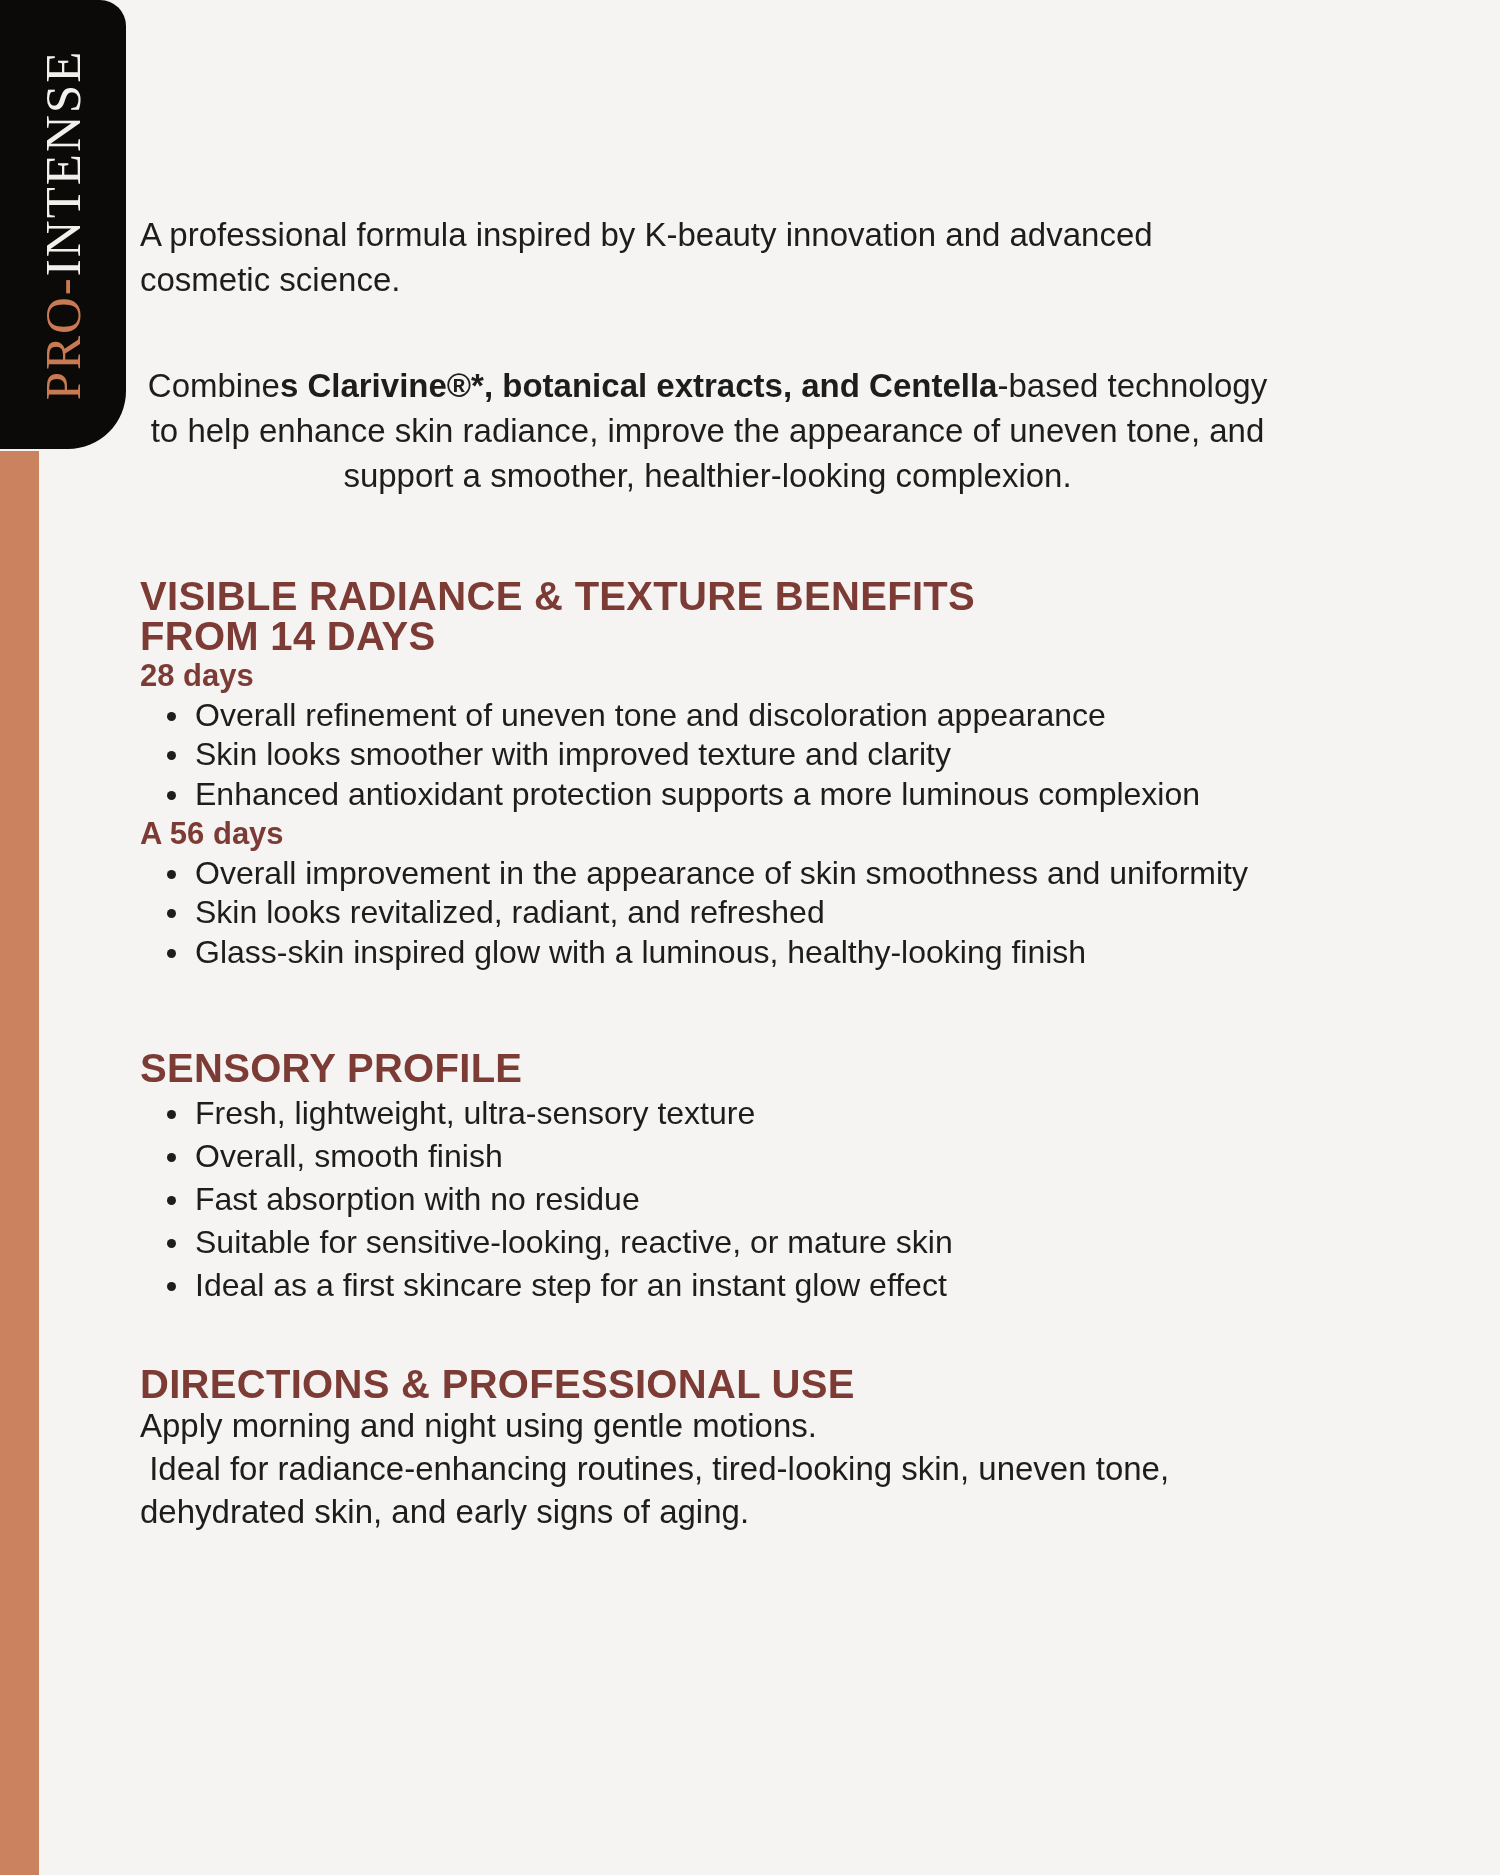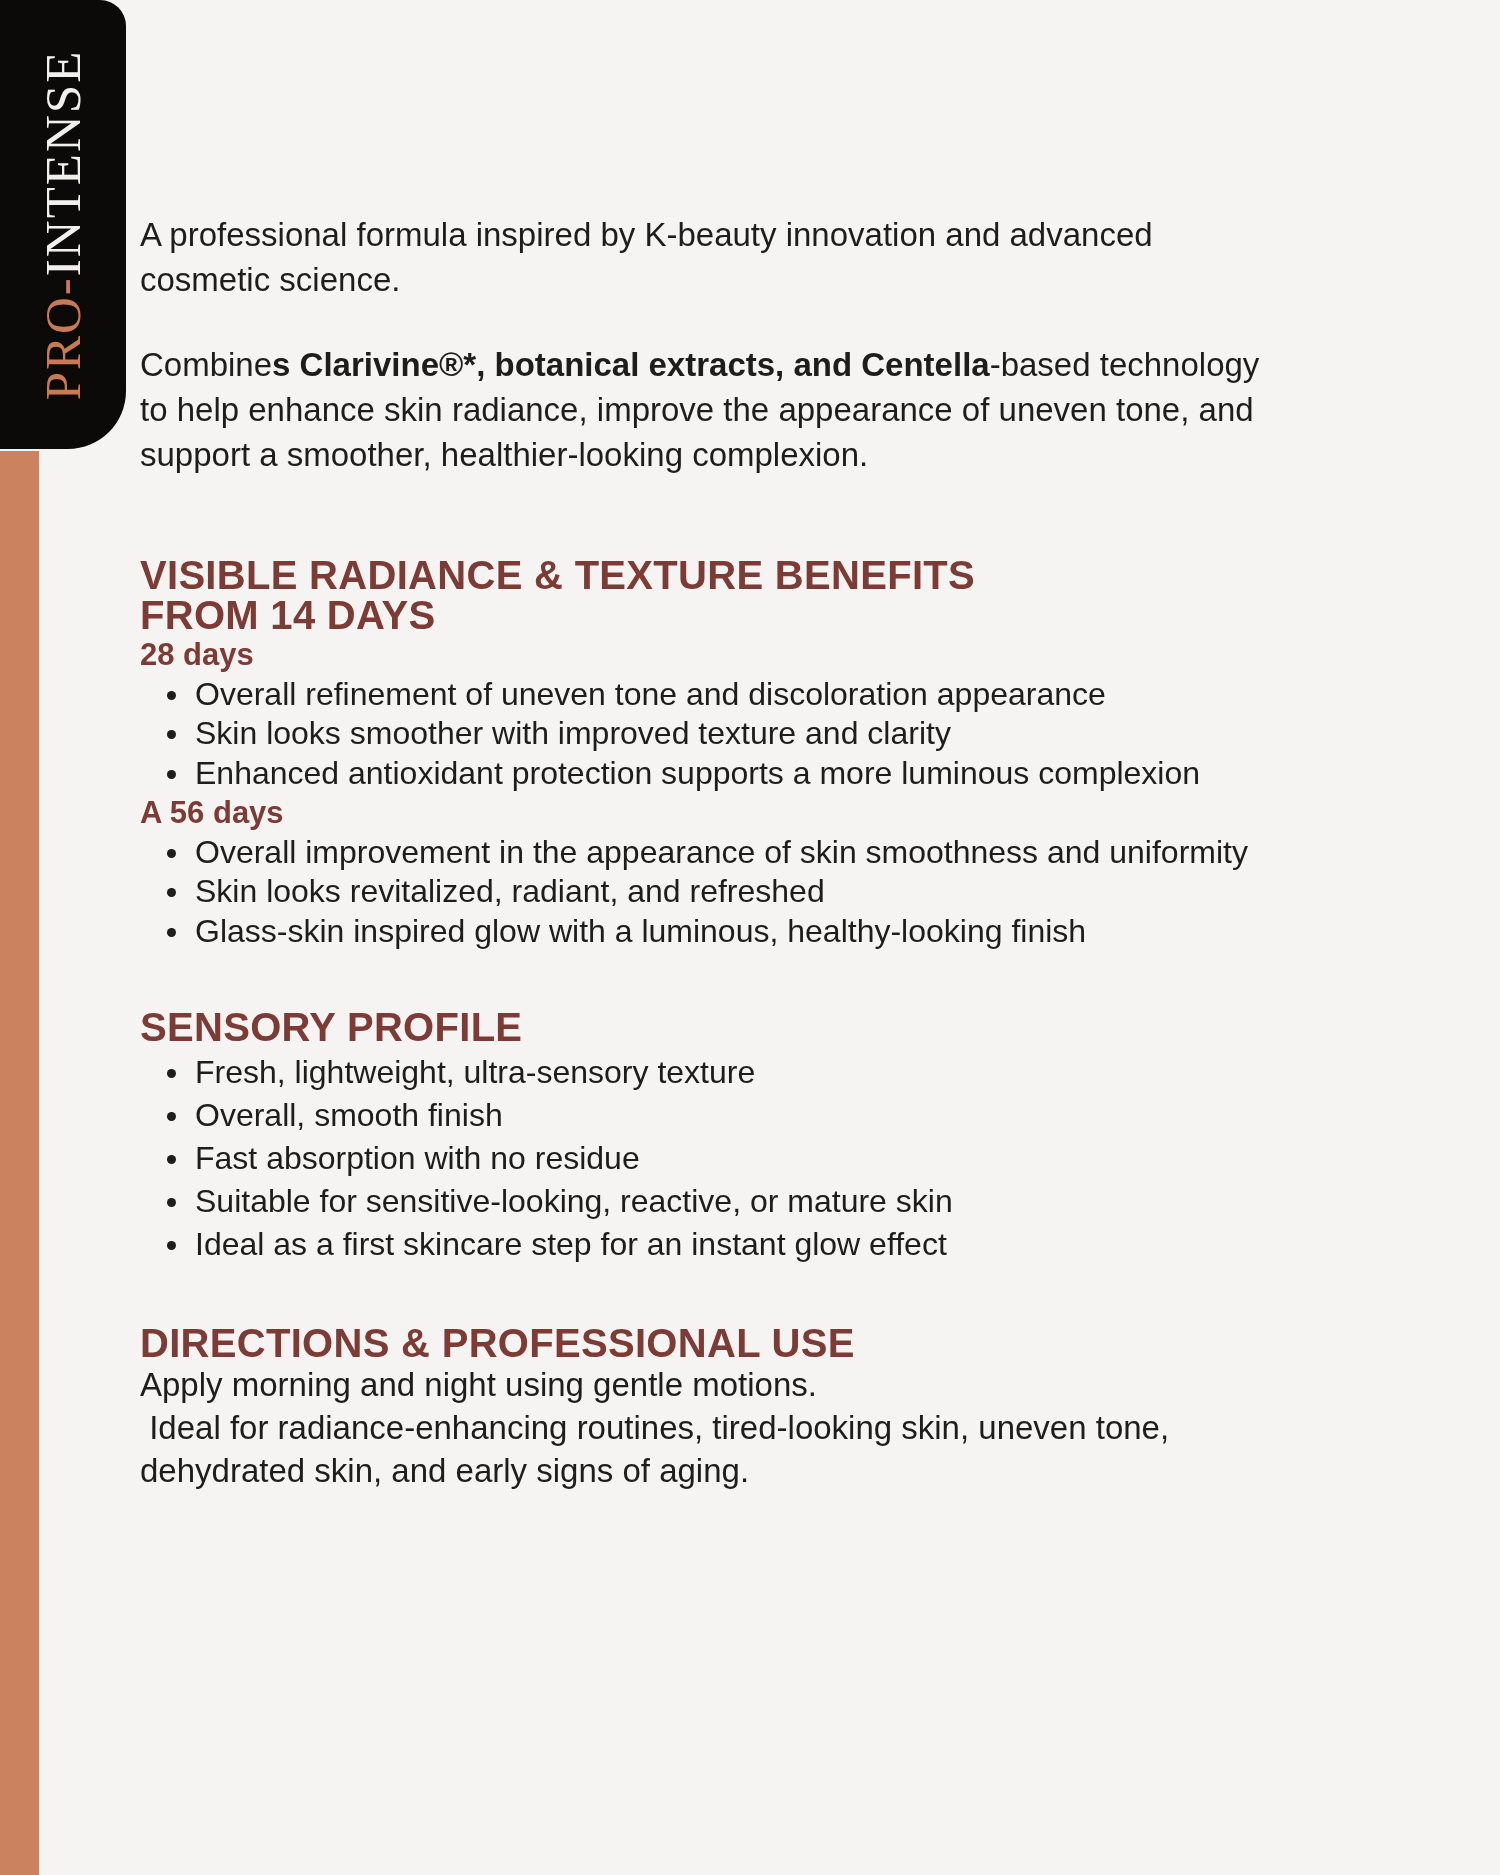--- a/index.html
+++ b/index.html
@@ -40,23 +40,24 @@
     position:absolute; left:140px; top:0;
     width:1180px;
   }
 
   .intro {
     margin:212px 0 0 0;
     font-size:33px; line-height:45px;
     max-width:1080px;
   }
   .combines {
-    margin:40px 0 0 0;
+    margin:61px 0 0 0;
     font-size:33px; line-height:45px;
     max-width:1135px;
+    text-align:center;
   }
   .combines strong { font-weight:700; }
 
   .section-heading {
     margin:0;
     font-size:40px; line-height:40px;
     font-weight:700;
     color:var(--heading, #7d3b35);
     letter-spacing:.3px;
   }
@@ -78,21 +79,21 @@
     padding-left:55px;
     white-space:nowrap;
   }
   ul.bullets li::before {
     content:"";
     position:absolute; left:27px; top:16px;
     width:9px; height:9px; border-radius:50%;
     background:var(--body-text, #1d1d1d);
   }
 
-  .sensory { margin-top:56px; }
+  .sensory { margin-top:76px; }
   .sensory .section-heading { margin-bottom:4px; }
   .sensory ul.bullets li { line-height:43px; }
   .sensory ul.bullets li::before { top:18px; }
 
   .directions { margin-top:57px; }
   .directions p {
     margin:0;
     font-size:33px; line-height:43px;
     max-width:1120px;
     white-space:pre-wrap;

